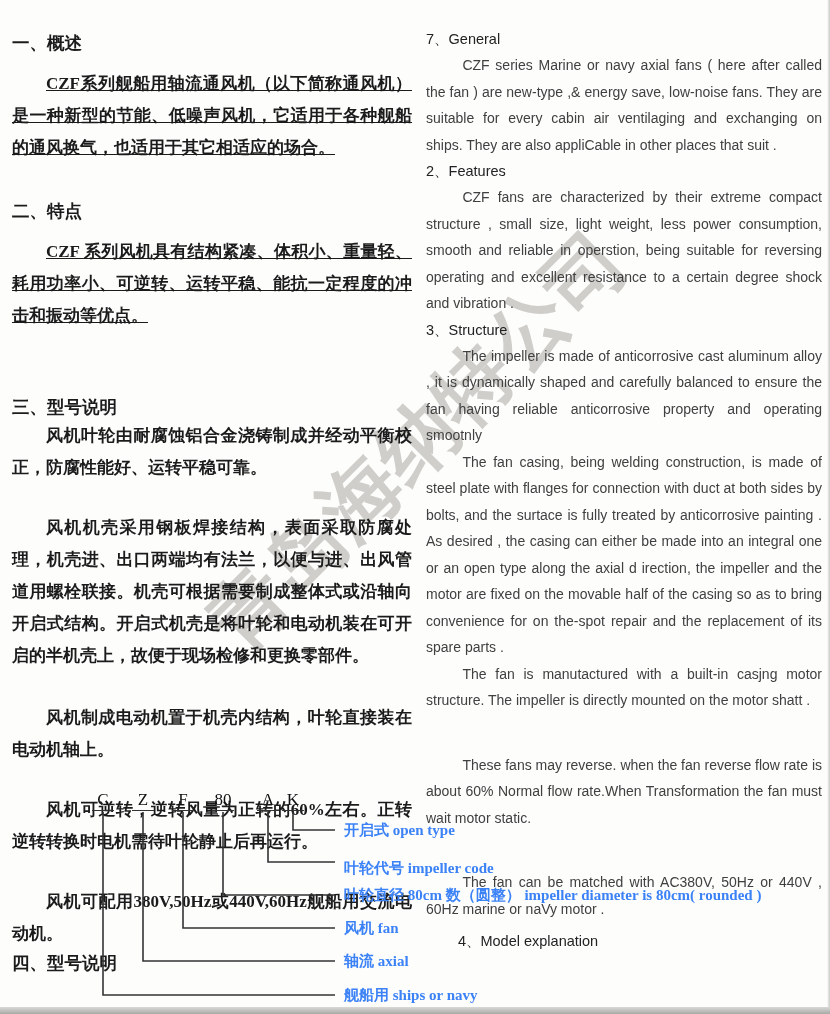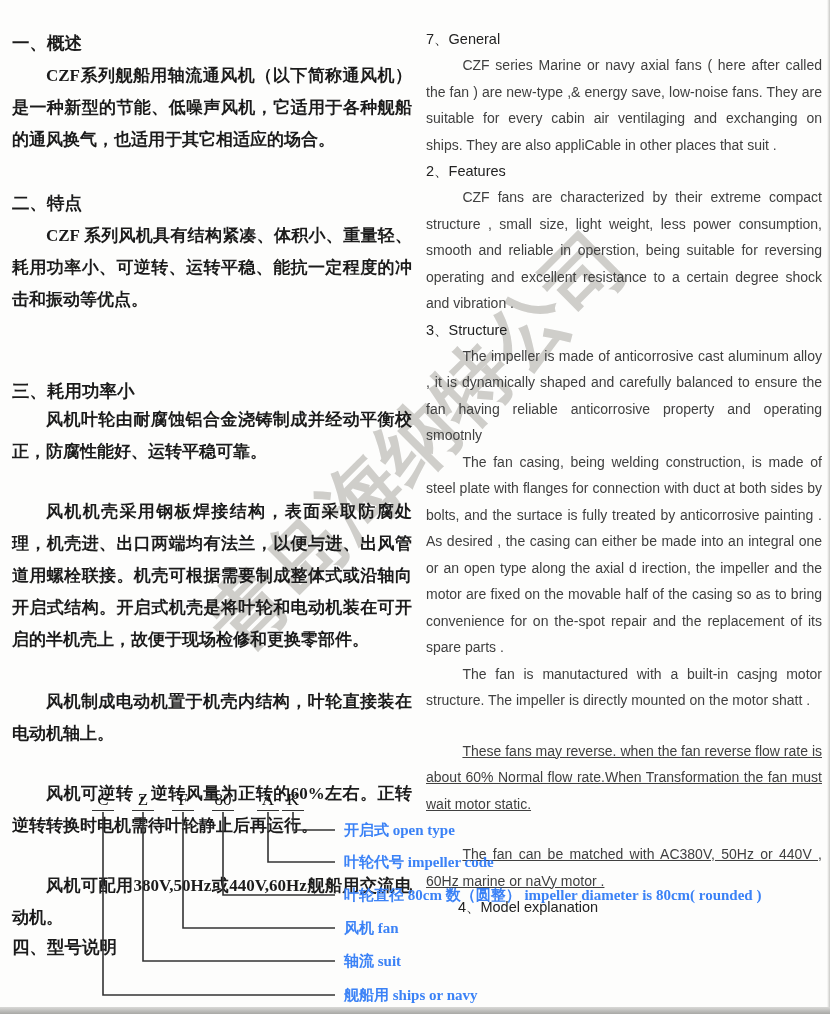--- a/index.html
+++ b/index.html
@@ -36,40 +36,40 @@
   
   .cn-heading {
     font-size:17.5px; font-weight:bold; line-height:26px;
     margin:0;
   }
   .cn-para {
     font-size:17px; font-weight:bold; line-height:32px;
     text-indent:2em; text-align:justify;
     margin:0;
   }
-  .mt-a { margin-top:4px; }
+  .mt-a { margin-top:12px;text-decoration:underline; }
   .mt-b { margin-top:34px; }
   .mt-c { margin-top:62px; }
   .mt-d { margin-top:28px; }
   .mt-e { margin-top:30px; }
 
   
   .en-heading {
     font-family:"Liberation Sans","DejaVu Sans",sans-serif;
     font-size:14.5px; font-weight:normal; line-height:26px;
     margin:0; color:#222;
   }
   .en-para {
     font-family:"Liberation Sans","DejaVu Sans",sans-serif;
     font-size:14px; line-height:26.5px;
     text-indent:2.6em; text-align:justify;
     margin:0; color:#404040;
   }
-  .en-gap { margin-top:24px;text-decoration:underline; }
-  .en-heading-indent { text-indent:2.2em; }
+  .en-gap { margin-top:38px; }
+  .en-heading-indent { text-indent:2.2em; margin-top:6px; }
 
   
   .diagram {
     position:absolute; left:0; top:788px;
     width:830px; height:226px;
     z-index:2;
   }
   .diagram svg { position:absolute; left:0; top:0; }
   .code-char {
     position:absolute; top:2px;
@@ -109,21 +109,21 @@
 
   <div class="watermark">青岛海纳特公司</div>
 
   <div class="col col-left">
     <p class="cn-heading">一、概述</p>
     <p class="cn-para mt-a">CZF系列舰船用轴流通风机（以下简称通风机）是一种新型的节能、低噪声风机，它适用于各种舰船的通风换气，也适用于其它相适应的场合。</p>
 
     <p class="cn-heading mt-b">二、特点</p>
     <p class="cn-para mt-a">CZF 系列风机具有结构紧凑、体积小、重量轻、耗用功率小、可逆转、运转平稳、能抗一定程度的冲击和振动等优点。</p>
 
-    <p class="cn-heading mt-c">三、耗用功率小</p>
+    <p class="cn-heading mt-c">三、型号说明</p>
     <p class="cn-para">风机叶轮由耐腐蚀铝合金浇铸制成并经动平衡校正，防腐性能好、运转平稳可靠。</p>
     <p class="cn-para mt-d">风机机壳采用钢板焊接结构，表面采取防腐处理，机壳进、出口两端均有法兰，以便与进、出风管道用螺栓联接。机壳可根据需要制成整体式或沿轴向开启式结构。开启式机壳是将叶轮和电动机装在可开启的半机壳上，故便于现场检修和更换零部件。</p>
     <p class="cn-para mt-e">风机制成电动机置于机壳内结构，叶轮直接装在电动机轴上。</p>
     <p class="cn-para mt-d">风机可逆转，逆转风量为正转的60%左右。正转逆转转换时电机需待叶轮静止后再运行。</p>
     <p class="cn-para mt-d">风机可配用380V,50Hz或440V,60Hz舰船用交流电动机。</p>
 
     <p class="cn-heading">四、型号说明</p>
   </div>
 
   <div class="col col-right">
@@ -155,23 +155,23 @@
     </svg>
 
     <span class="code-char" style="left:103px;">C</span>
     <span class="code-char" style="left:143px;">Z</span>
     <span class="code-char" style="left:183px;">F</span>
     <span class="code-char" style="left:223px;">80</span>
     <span class="code-char" style="left:268px;">A</span>
     <span class="code-char" style="left:293px;">K</span>
 
     <span class="diag-label" style="top:33px;">开启式 open type</span>
-    <span class="diag-label" style="top:65px;">叶轮代号 impeller code</span>
+    <span class="diag-label" style="top:71px;">叶轮代号 impeller code</span>
     <span class="diag-label" style="top:98px;">叶轮直径 80cm 数（圆整）  impeller diameter is 80cm( rounded )</span>
     <span class="diag-label" style="top:131px;">风机 fan</span>
-    <span class="diag-label" style="top:164px;">轴流 suit</span>
+    <span class="diag-label" style="top:164px;">轴流 axial</span>
     <span class="diag-label" style="top:198px;">舰船用  ships or navy</span>
   </div>
 
   <div class="edge-right"></div>
   <div class="edge-bottom"></div>
 
 </div>
 
 </body></html>

